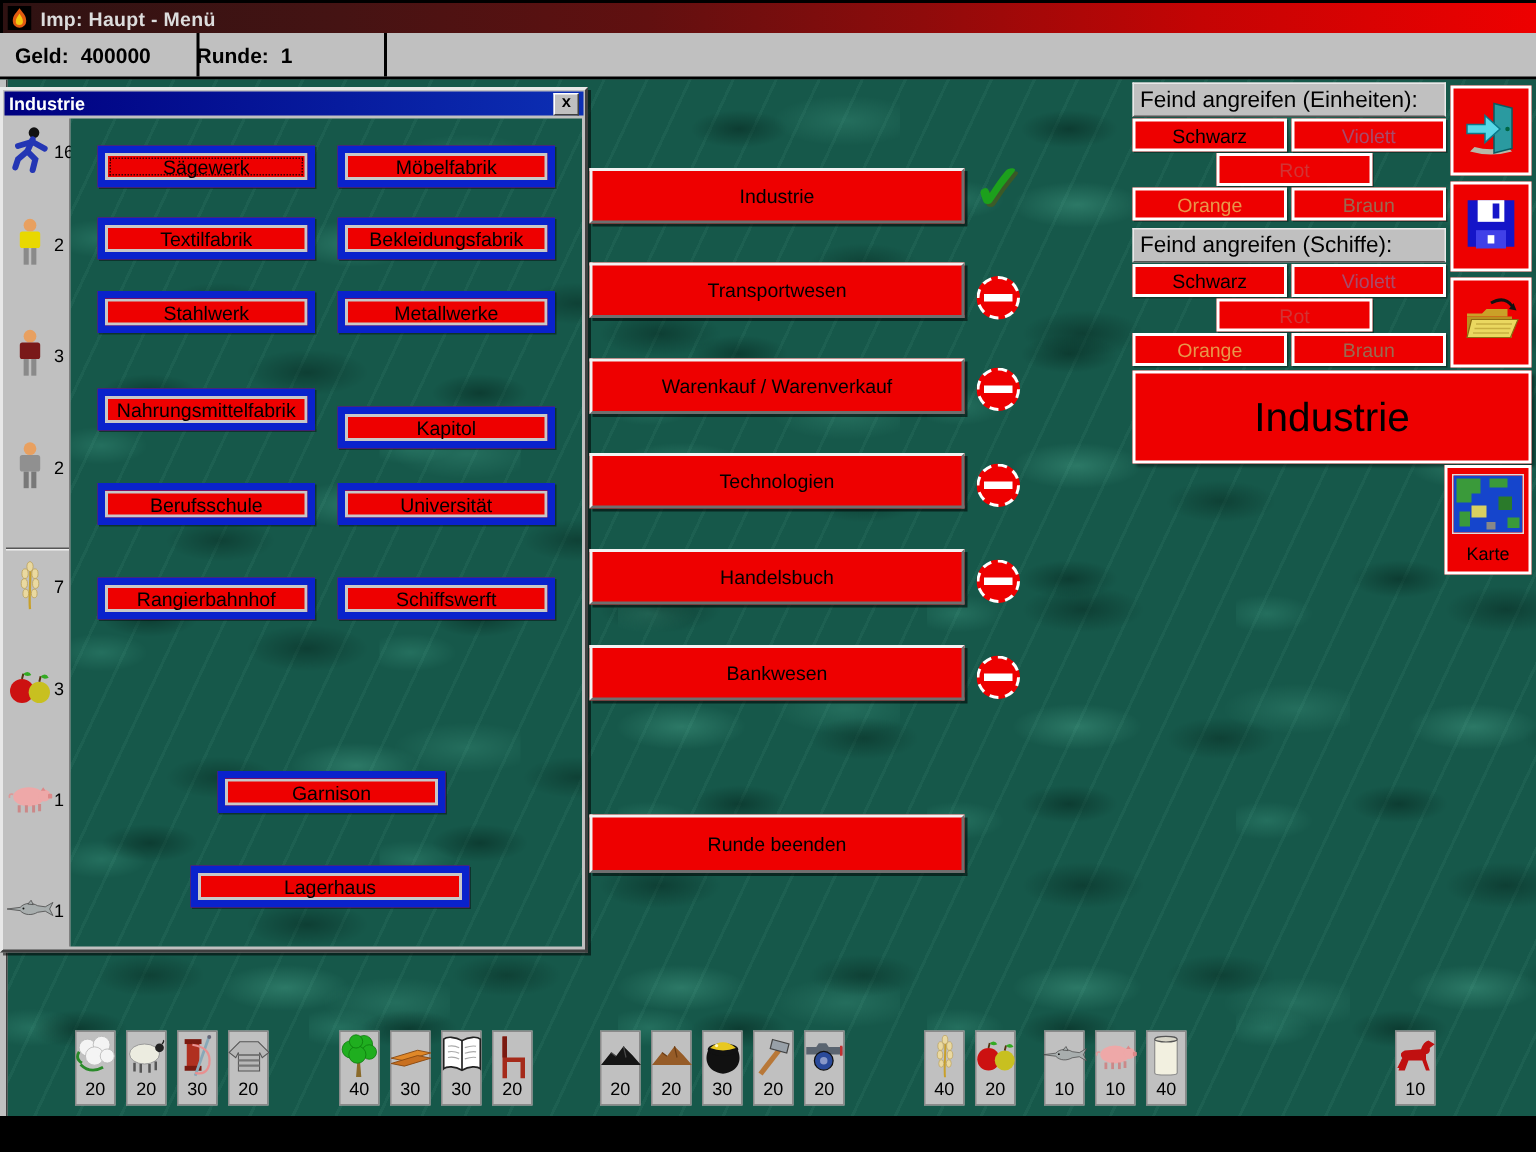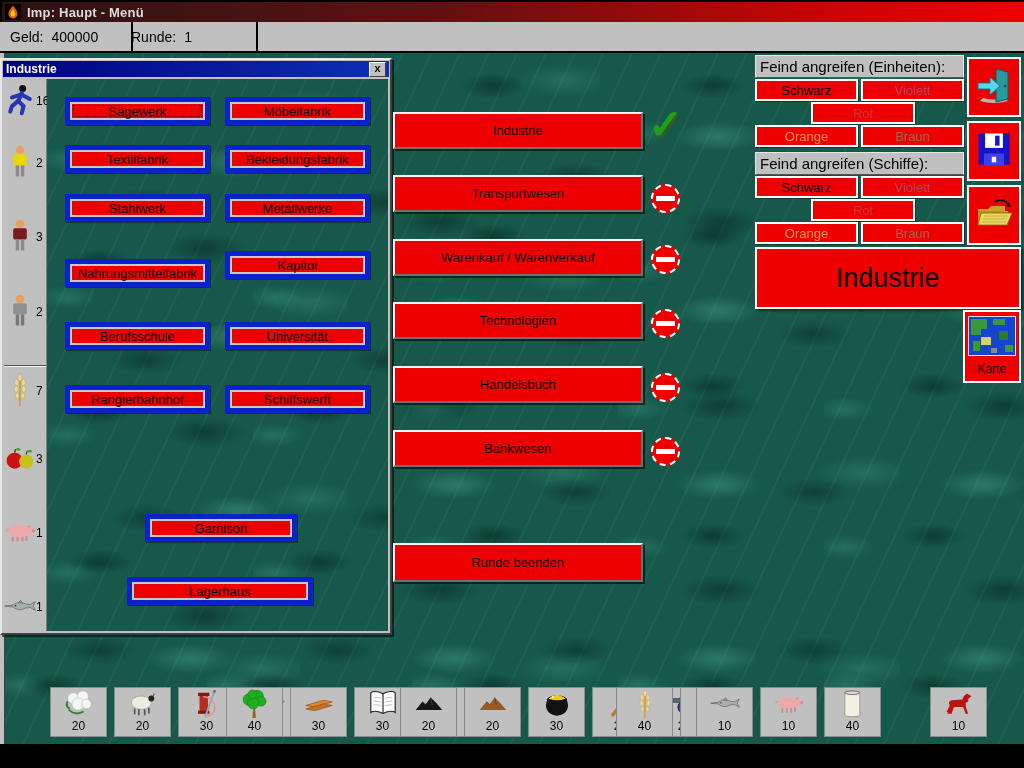--- a/index.html
+++ b/index.html
@@ -5,21 +5,21 @@
   html,body{margin:0;padding:0;background:#222;}
   #screen{position:relative;width:1024px;height:768px;background:#000;overflow:hidden;
           font-family:"Liberation Sans",sans-serif;color:#000;}
 
   
   .titlebar{position:absolute;left:2px;top:2px;right:0;height:20px;display:flex;align-items:center;
     background:linear-gradient(90deg,#2e1212 0%,#451313 22%,#611010 42%,#8f0b0b 60%,#c40404 78%,#ee0000 100%);}
   .titlebar .app-icon{width:16px;height:16px;margin-left:3px;display:inline-flex;}
   .titlebar .title-text{color:#dcdcdc;font-size:13px;font-weight:bold;margin-left:6px;letter-spacing:.2px;}
   .topbar{position:absolute;left:0;top:22px;width:100%;height:29px;background:#c0c0c0;border-bottom:2px solid #000;box-sizing:content-box;}
-  .topbar .cell{position:absolute;top:0;height:29px;display:flex;align-items:center;font-size:14px;}
+  .topbar .cell{position:absolute;top:0;height:29px;display:flex;align-items:center;font-size:14px;font-weight:bold;}
   .cell-geld{left:0;width:121px;border-right:2px solid #000;padding-left:10px;}
   .cell-runde{left:123px;width:125px;border-right:2px solid #000;padding-left:8px;}
   .cell .lbl{margin-right:8px;}
 
   
   .water{background-color:#16584a;
     background-image:
       radial-gradient(46px 18px at 24% 22%, rgba(5,38,30,.55) 0%, rgba(5,38,30,0) 70%),
       radial-gradient(62px 22px at 72% 48%, rgba(96,196,168,.30) 0%, rgba(96,196,168,0) 70%),
       radial-gradient(52px 20px at 42% 78%, rgba(7,42,33,.50) 0%, rgba(7,42,33,0) 70%),
@@ -81,21 +81,21 @@
     box-sizing:border-box;display:flex;align-items:center;justify-content:center;cursor:default;}
   .side-btn svg{width:40px;height:40px;}
   #karte-btn{position:absolute;left:963px;top:310px;width:58px;height:73px;background:#ee0000;
     border:2px solid #fff;box-sizing:border-box;display:flex;flex-direction:column;align-items:center;cursor:default;}
   #karte-btn .map-thumb{margin-top:4px;width:46px;height:38px;border:1px solid #ddd;display:flex;}
   #karte-btn .map-thumb svg{width:100%;height:100%;}
   #karte-btn .map-label{font-size:12px;margin-top:6px;}
 
   
   .tile-group{position:absolute;top:687px;display:flex;gap:7px;}
-  .tile{width:57px;height:50px;background:#c0c0c0;border:1px solid #8a8a8a;box-sizing:border-box;
+  .tile{width:27px;height:50px;background:#c0c0c0;border:1px solid #8a8a8a;box-sizing:border-box;
     display:flex;flex-direction:column;align-items:center;cursor:default;}
   .tile-icon{width:30px;height:31px;display:flex;align-items:center;justify-content:center;}
   .tile-icon svg{max-width:30px;max-height:30px;}
   .tile-count{font-size:12px;margin-top:auto;margin-bottom:3px;}
 </style>
 </head>
 <body>
 
 <div id="screen">
 
@@ -235,21 +235,21 @@
           </div>
         </div>
       <div class="win-client water">
         <div class="ind-btn focused" style="left:18px;top:18px">Sägewerk</div>
         <div class="ind-btn" style="left:18px;top:66px">Textilfabrik</div>
         <div class="ind-btn" style="left:178px;top:18px">Möbelfabrik</div>
         <div class="ind-btn" style="left:178px;top:66px">Bekleidungsfabrik</div>
         <div class="ind-btn" style="left:18px;top:115px">Stahlwerk</div>
         <div class="ind-btn" style="left:178px;top:115px">Metallwerke</div>
         <div class="ind-btn" style="left:18px;top:180px">Nahrungsmittelfabrik</div>
-        <div class="ind-btn" style="left:178px;top:172px">Kapitol</div>
+        <div class="ind-btn" style="left:178px;top:192px">Kapitol</div>
         <div class="ind-btn" style="left:18px;top:243px">Berufsschule</div>
         <div class="ind-btn" style="left:178px;top:243px">Universität</div>
         <div class="ind-btn" style="left:18px;top:306px">Rangierbahnhof</div>
         <div class="ind-btn" style="left:178px;top:306px">Schiffswerft</div>
         <div class="ind-btn" style="left:98px;top:435px;width:152px">Garnison</div>
         <div class="ind-btn" style="left:80px;top:498px;width:186px">Lagerhaus</div>
       </div>
     </div>
   </div>
 

